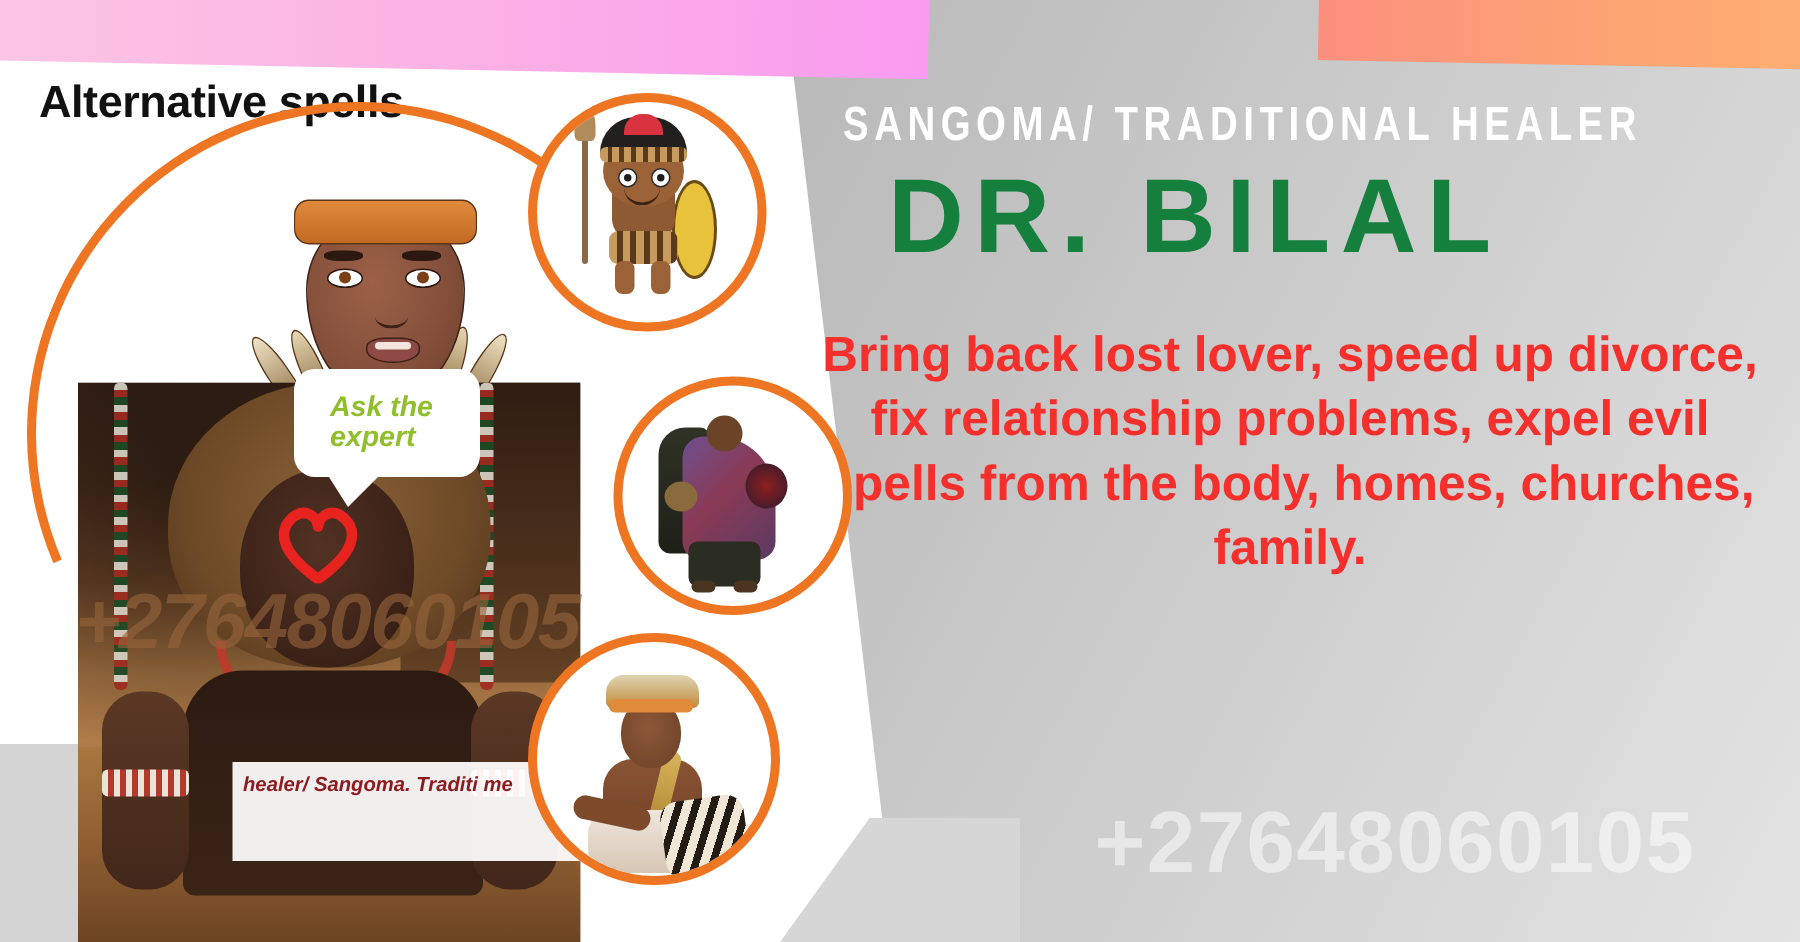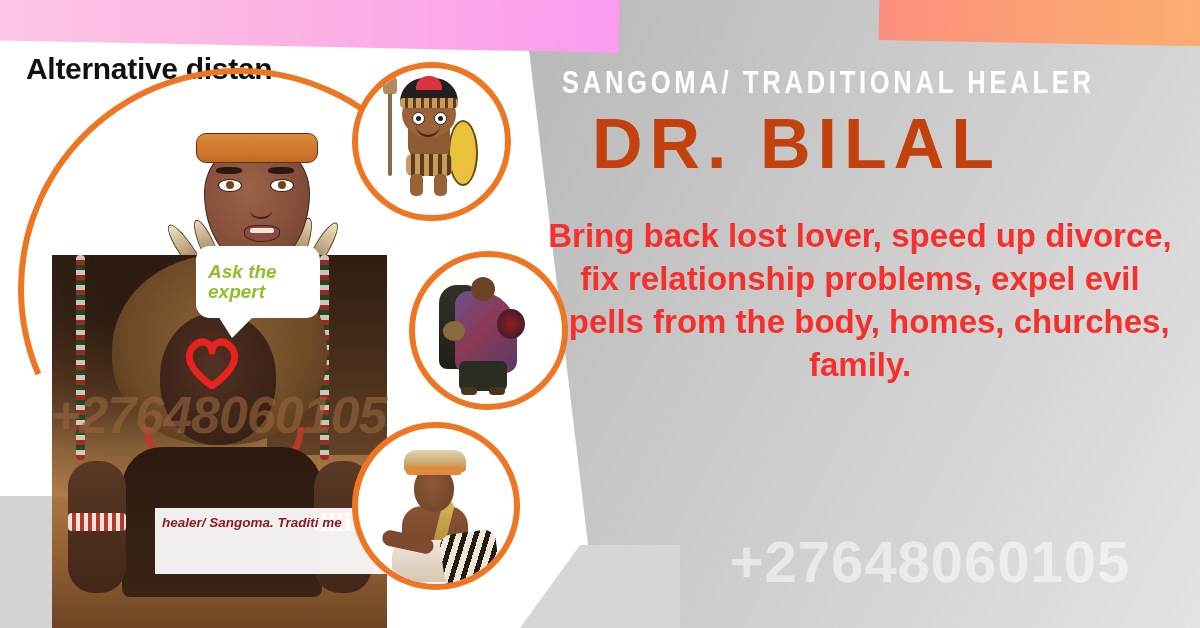--- a/index.html
+++ b/index.html
@@ -193,21 +193,21 @@
     box-shadow:0 0 0 0 #fff;
   }
   #bubble::after{
     content:"";position:absolute;left:22px;bottom:-20px;
     border-left:14px solid transparent;border-right:22px solid transparent;
     border-top:22px solid #ffffff;
   }
   #bubble-text{
     font-size:19px;font-weight:bold;font-style:italic;
     color:#8fbf2a;line-height:1.05;text-align:left;width:100%;
-    padding-left:12px;box-sizing:border-box;
+    padding-left:24px;box-sizing:border-box;
   }
   #photo-number{
     position:absolute;left:50px;top:385px;z-index:6;
     font-size:52px;font-weight:bold;font-style:italic;
     color:rgba(150,100,60,0.62);letter-spacing:-1px;white-space:nowrap;
     font-family:"Liberation Sans", sans-serif;
   }
   #caption-box{
     position:absolute;left:155px;top:508px;width:235px;height:66px;
     background:rgba(255,255,255,0.93);z-index:8;
@@ -302,21 +302,21 @@
   #kicker{
     position:absolute;left:562px;top:64px;width:620px;
     color:#ffffff;font-weight:bold;font-size:32px;
     letter-spacing:4.6px;
     transform:scaleX(0.80);transform-origin:left center;
     white-space:nowrap;
     font-family:"Liberation Sans", sans-serif;
   }
   #brand{
     position:absolute;left:592px;top:104px;width:600px;
-    color:#c2410c;font-weight:bold;font-size:70px;
+    color:#15803d;font-weight:bold;font-size:70px;
     letter-spacing:7px;white-space:nowrap;
     font-family:"Liberation Sans", sans-serif;
   }
   #services{
     position:absolute;left:540px;top:215px;width:640px;
     color:#f5302c;font-weight:bold;font-size:33px;
     line-height:1.30;text-align:center;
     font-family:"Liberation Sans", sans-serif;
   }
   #prayers{
@@ -336,21 +336,21 @@
 <body>
 
 <div id="poster">
 
   <div id="grey-panel" class="band"></div>
   <div id="grey-wedge" class="band"></div>
   <div id="grey-strip-left" class="band"></div>
   <div id="pink-band" class="band"></div>
   <div id="orange-band" class="band"></div>
 
-  <div id="alt-healing">Alternative distan</div>
+  <div id="alt-healing">Alternative spells</div>
 
   <div class="big-arc"></div>
 
   <div id="hero-illustration">
     <div class="feather" style="left:26px;background:linear-gradient(180deg,#efe3c6,#8a6a3c);transform:rotate(-34deg);"></div>
     <div class="feather" style="left:44px;background:linear-gradient(180deg,#e7d7b4,#7d5f33);transform:rotate(-24deg);"></div>
     <div class="feather" style="left:62px;background:linear-gradient(180deg,#f3e9cf,#927142);transform:rotate(-14deg);"></div>
     <div class="feather" style="left:80px;background:linear-gradient(180deg,#e4d2ab,#7b5c30);transform:rotate(-4deg);"></div>
     <div class="feather" style="left:98px;background:linear-gradient(180deg,#f1e6cb,#8d6c3d);transform:rotate(8deg);"></div>
     <div class="feather" style="left:116px;background:linear-gradient(180deg,#e6d4ae,#7f6033);transform:rotate(18deg);"></div>

